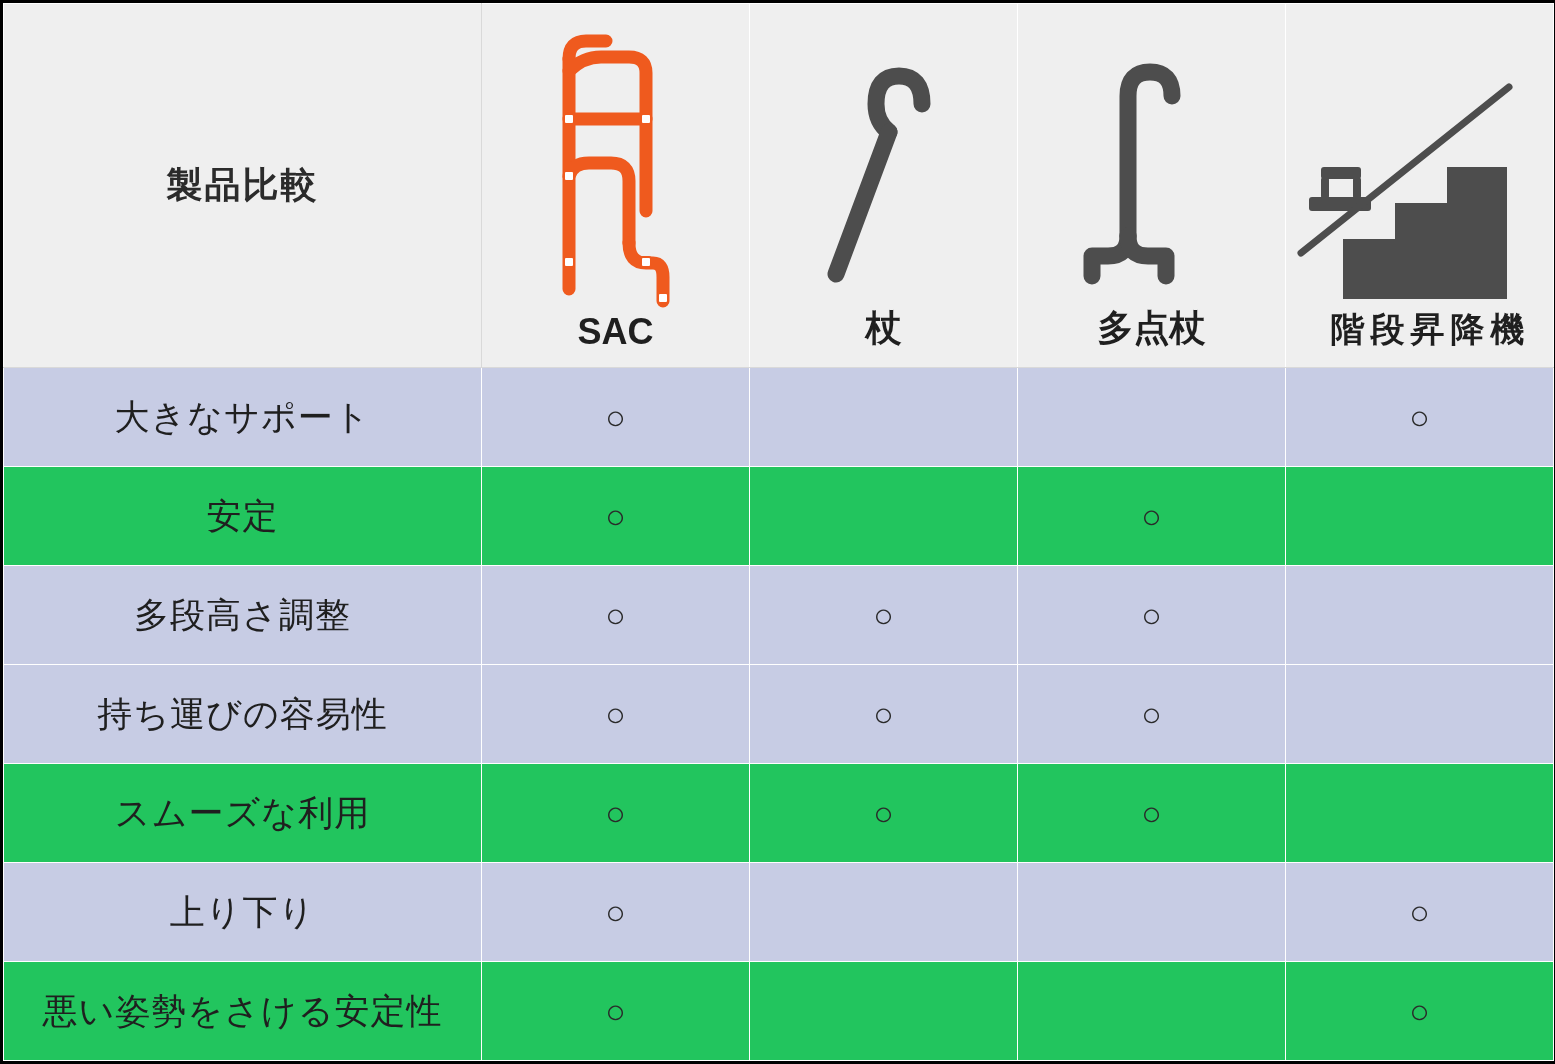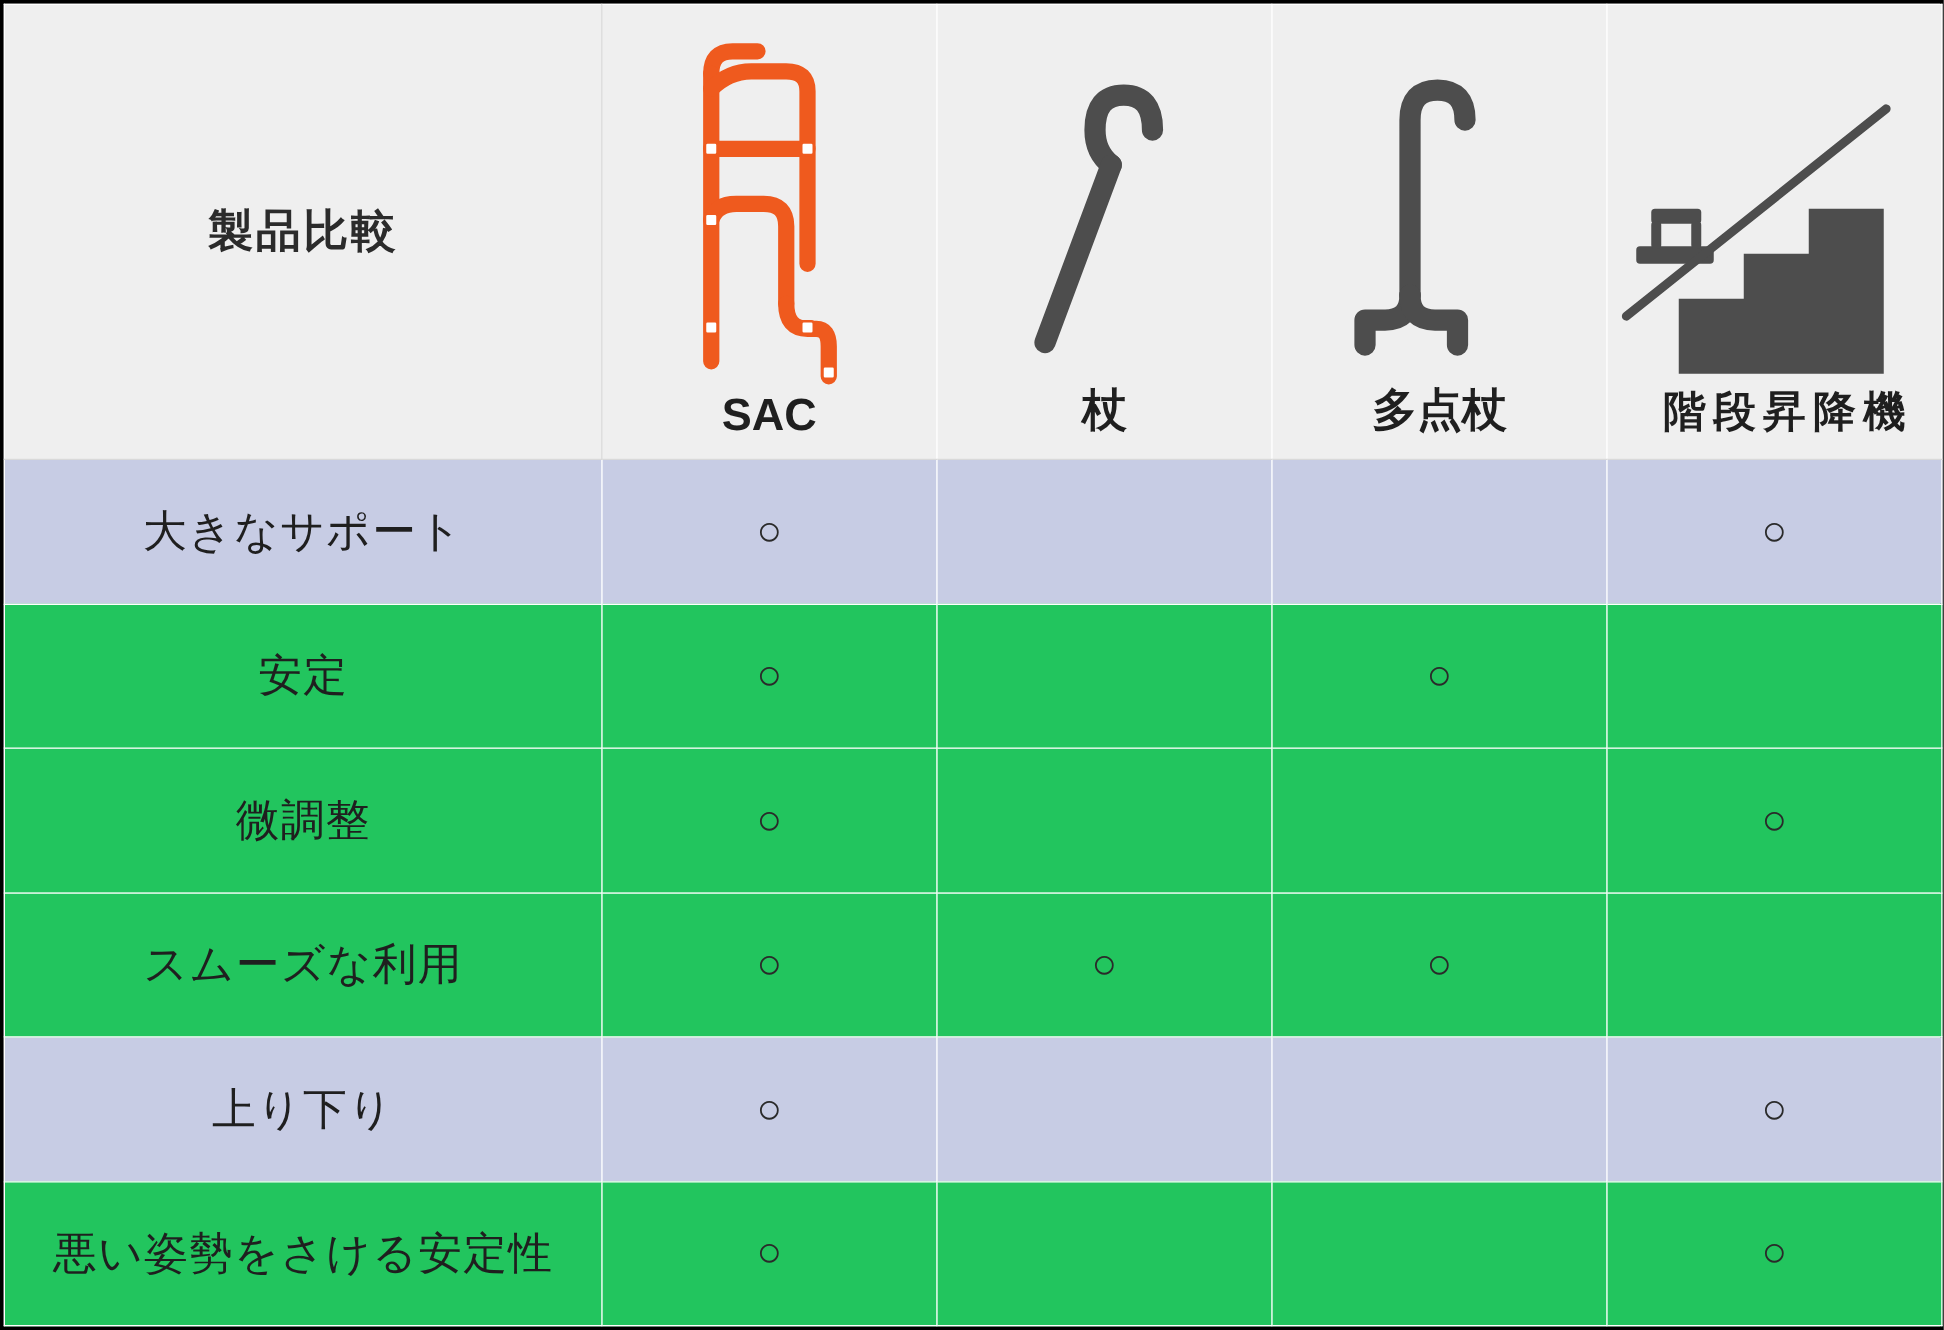--- a/index.html
+++ b/index.html
@@ -207,26 +207,33 @@
         <td class="mark-cell"><span class="mark"></span></td>
         <td class="mark-cell"><span class="mark">○</span></td>
       </tr>
       <tr class="body-row row-even">
         <td class="label-cell">安定</td>
         <td class="mark-cell"><span class="mark">○</span></td>
         <td class="mark-cell"><span class="mark"></span></td>
         <td class="mark-cell"><span class="mark">○</span></td>
         <td class="mark-cell"><span class="mark"></span></td>
       </tr>
-      <tr class="body-row row-even">
-        <td class="label-cell">微調整</td>
-        <td class="mark-cell"><span class="mark">○</span></td>
-        <td class="mark-cell"><span class="mark"></span></td>
-        <td class="mark-cell"><span class="mark"></span></td>
-        <td class="mark-cell"><span class="mark">○</span></td>
+      <tr class="body-row row-odd">
+        <td class="label-cell">多段高さ調整</td>
+        <td class="mark-cell"><span class="mark">○</span></td>
+        <td class="mark-cell"><span class="mark">○</span></td>
+        <td class="mark-cell"><span class="mark">○</span></td>
+        <td class="mark-cell"><span class="mark"></span></td>
+      </tr>
+      <tr class="body-row row-odd">
+        <td class="label-cell">持ち運びの容易性</td>
+        <td class="mark-cell"><span class="mark">○</span></td>
+        <td class="mark-cell"><span class="mark">○</span></td>
+        <td class="mark-cell"><span class="mark">○</span></td>
+        <td class="mark-cell"><span class="mark"></span></td>
       </tr>
       <tr class="body-row row-even">
         <td class="label-cell">スムーズな利用</td>
         <td class="mark-cell"><span class="mark">○</span></td>
         <td class="mark-cell"><span class="mark">○</span></td>
         <td class="mark-cell"><span class="mark">○</span></td>
         <td class="mark-cell"><span class="mark"></span></td>
       </tr>
       <tr class="body-row row-odd">
         <td class="label-cell">上り下り</td>

